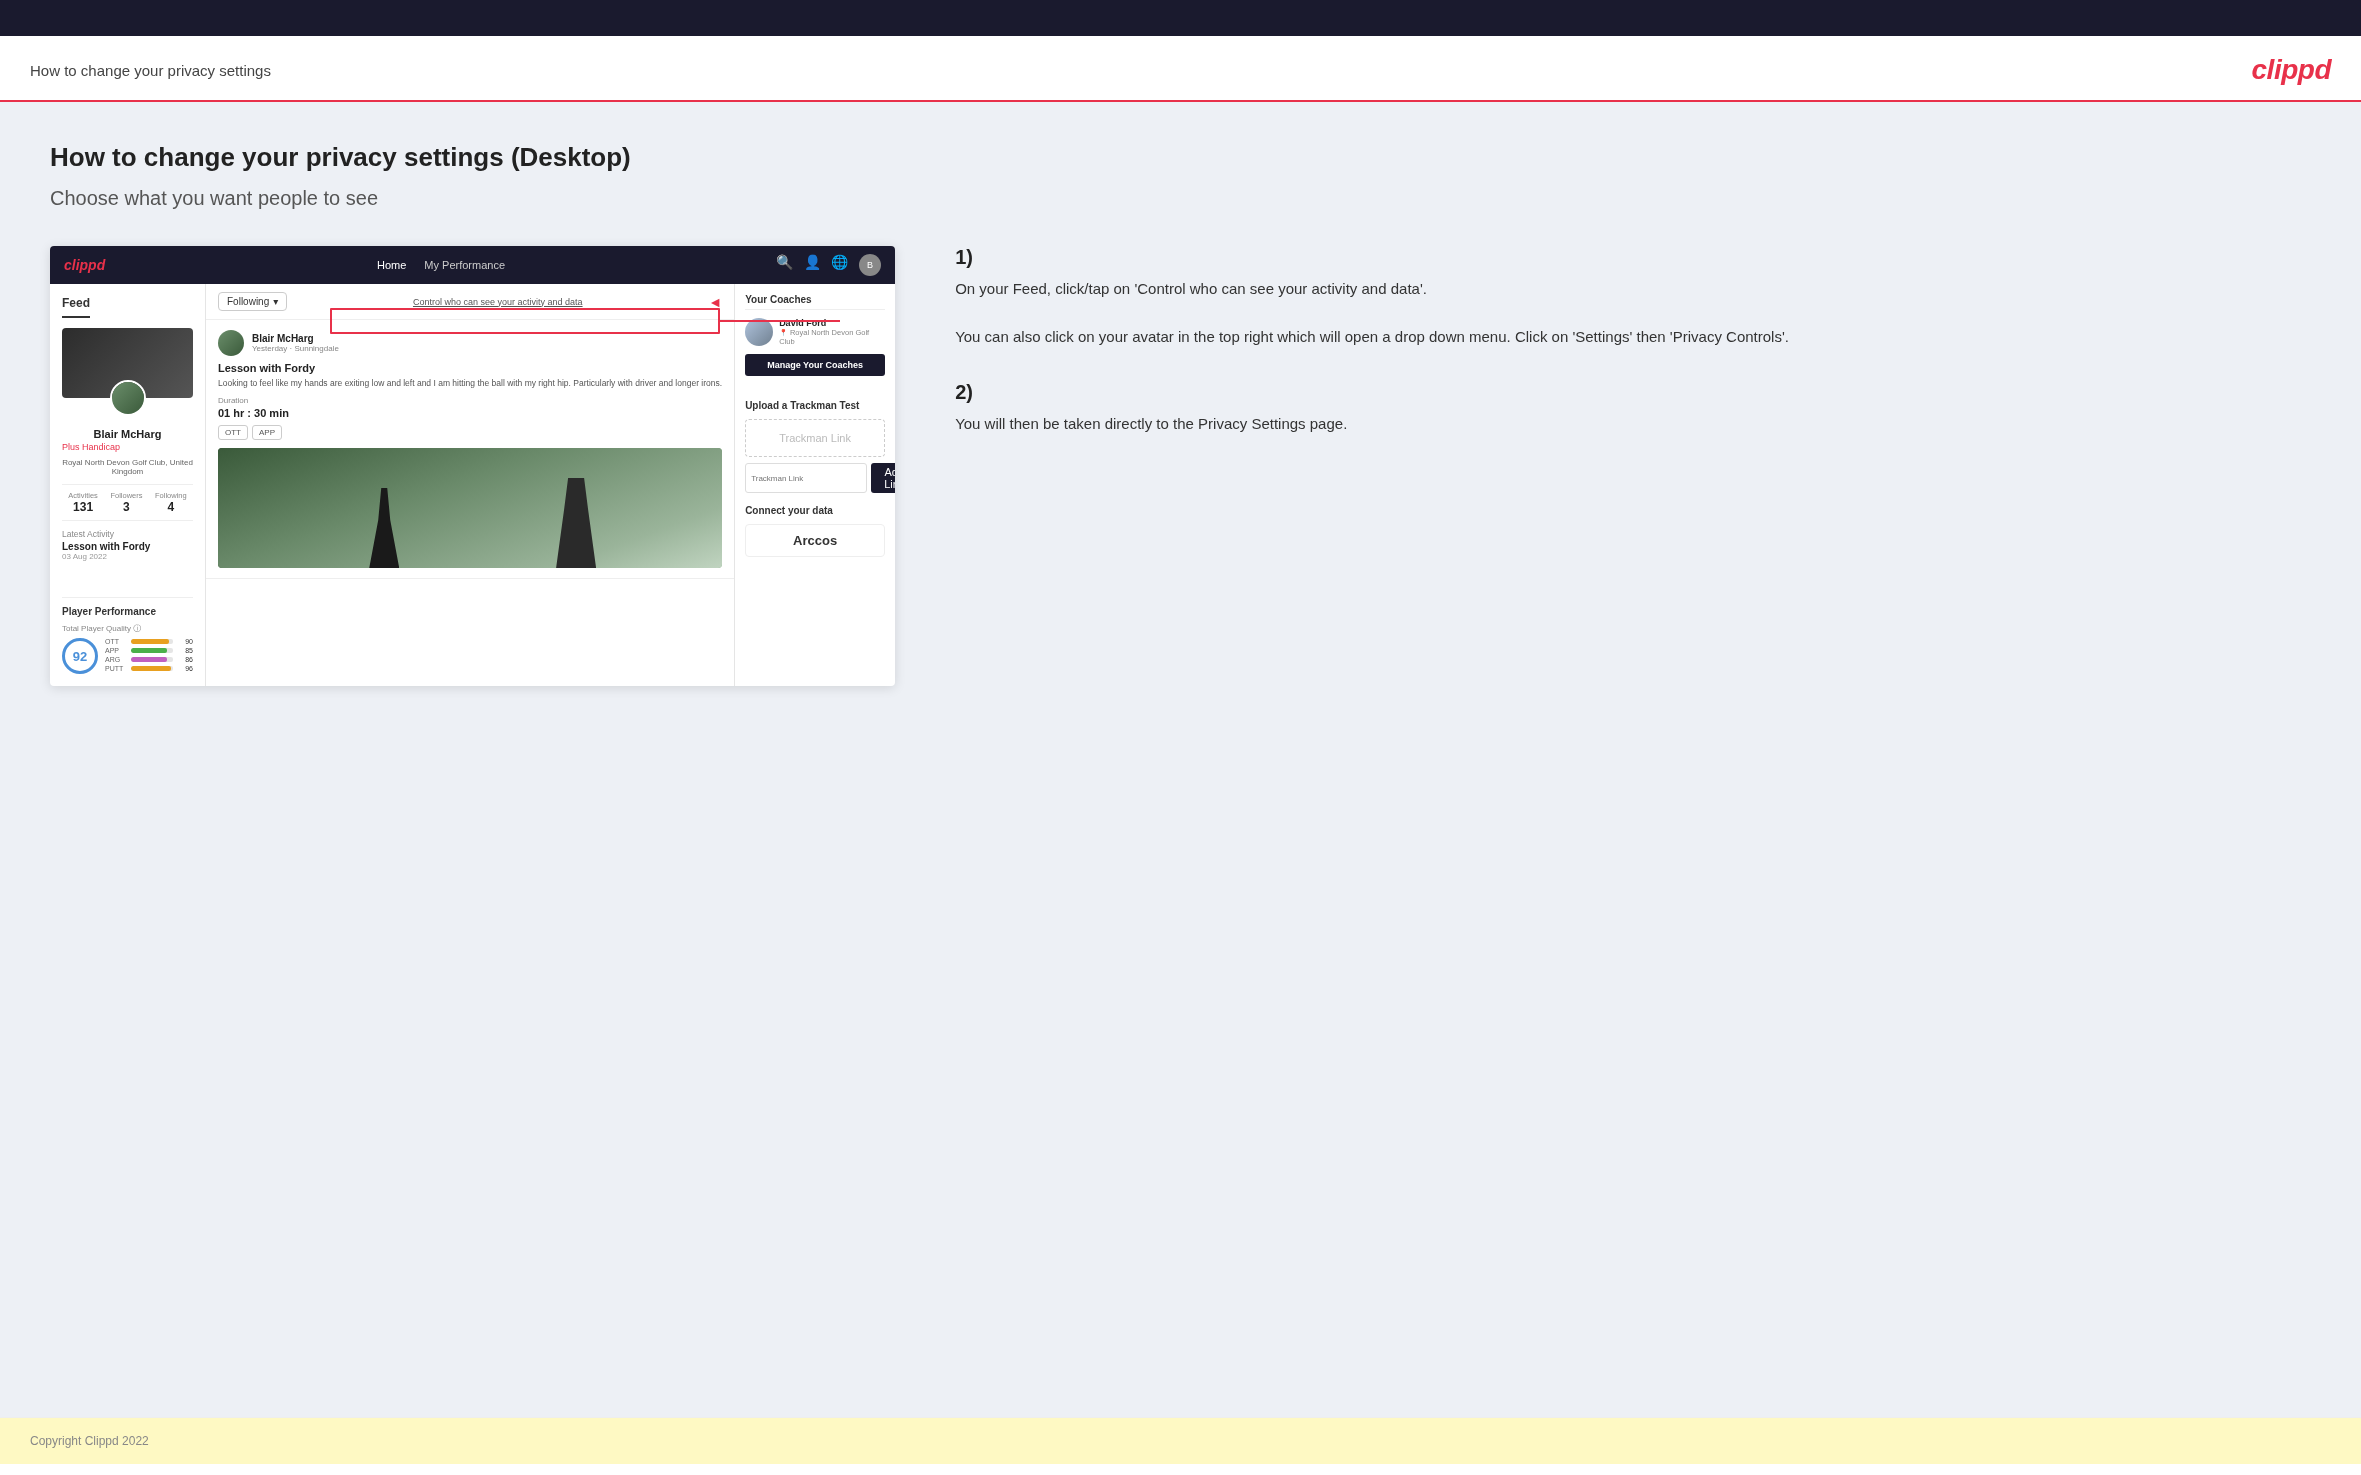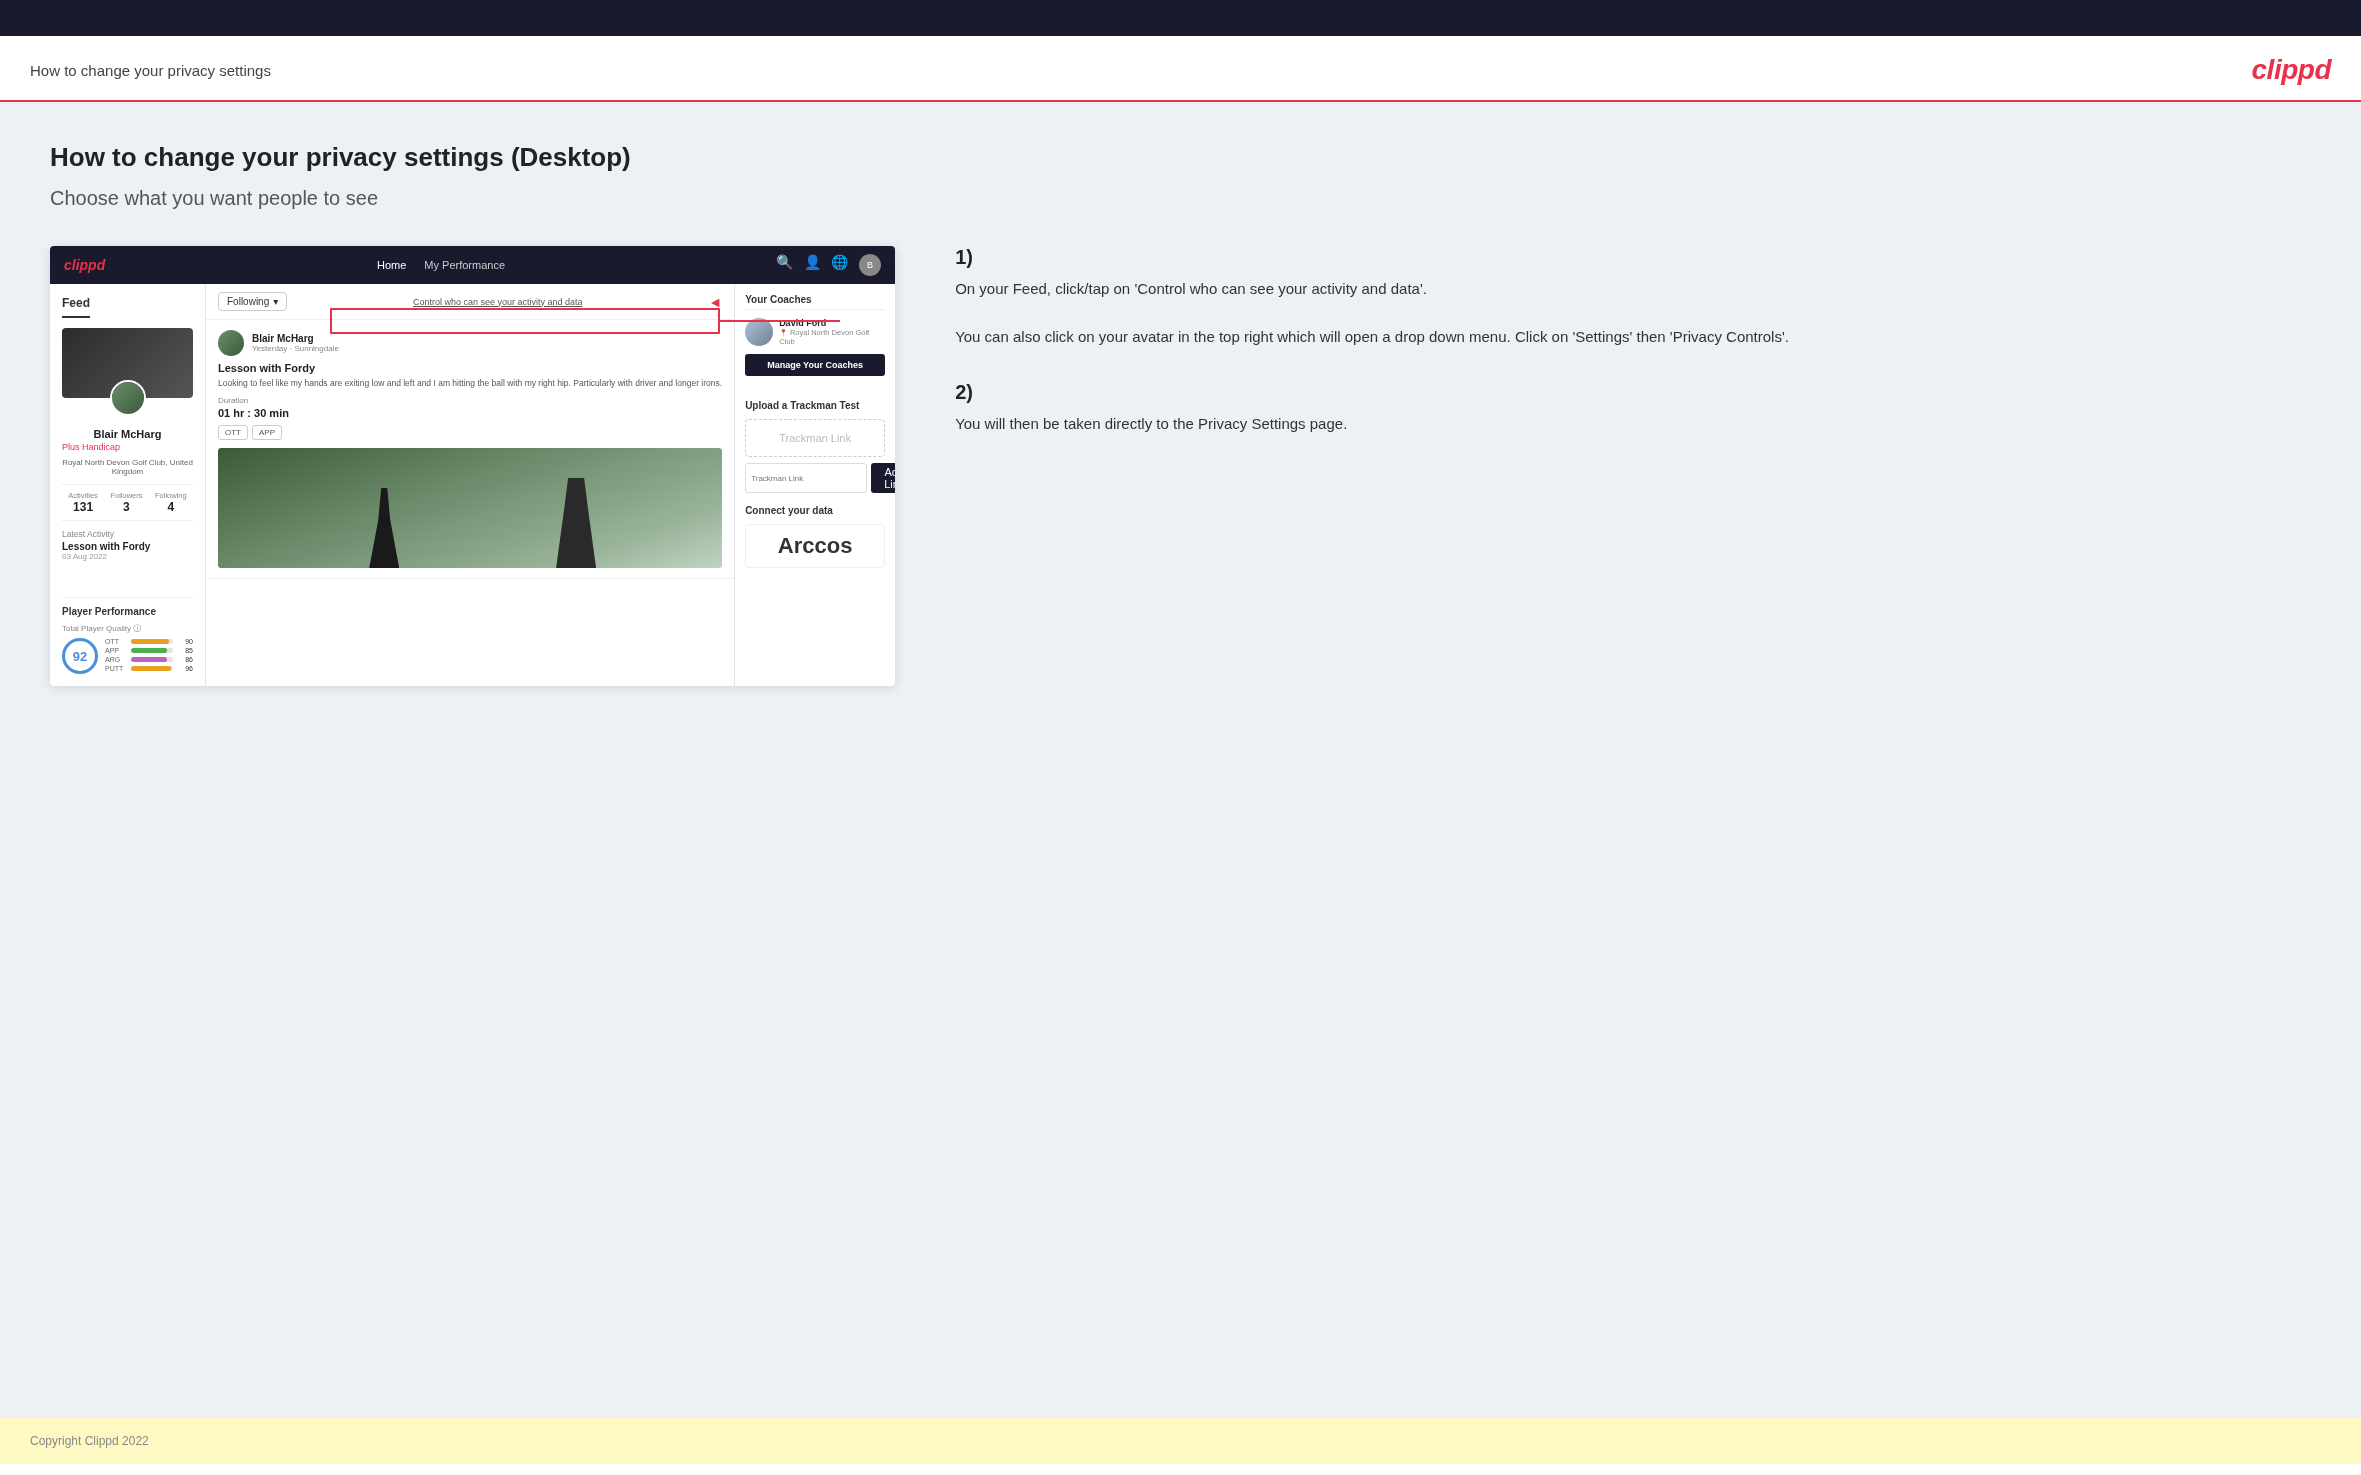--- a/index.html
+++ b/index.html
@@ -118,21 +118,21 @@
     .trackman-section { margin-bottom: 12px; }
     .trackman-title { font-size: 10px; font-weight: 600; color: #333; margin-bottom: 8px; }
     .trackman-box { border: 1px dashed #ccc; border-radius: 4px; padding: 12px; text-align: center; margin-bottom: 6px; }
     .trackman-placeholder { color: #bbb; font-size: 11px; font-weight: 300; }
     .trackman-input-row { display: flex; gap: 4px; }
     .trackman-input { flex: 1; border: 1px solid #ddd; border-radius: 3px; padding: 3px 5px; font-size: 8px; color: #999; }
     .trackman-add-btn { background: #1a1a2e; color: #fff; border: none; border-radius: 3px; padding: 3px 13px; font-size: 11px; cursor: pointer; }
 
     .connect-section { }
     .connect-title { font-size: 10px; font-weight: 600; color: #333; margin-bottom: 8px; }
-    .arccos-logo { font-size: 22px; font-weight: 700; color: #333; text-align: center; padding: 8px; border: 1px solid #eee; border-radius: 4px; }
+    .arccos-logo { font-size: 13px; font-weight: 700; color: #333; text-align: center; padding: 8px; border: 1px solid #eee; border-radius: 4px; }
 
     
     .instructions {
       flex: 1;
       padding-left: 20px;
     }
     .instruction-item { margin-bottom: 32px; }
     .instruction-number { font-size: 20px; font-weight: 600; color: #222; margin-bottom: 8px; }
     .instruction-text { font-size: 15px; color: #333; line-height: 1.6; }
 

